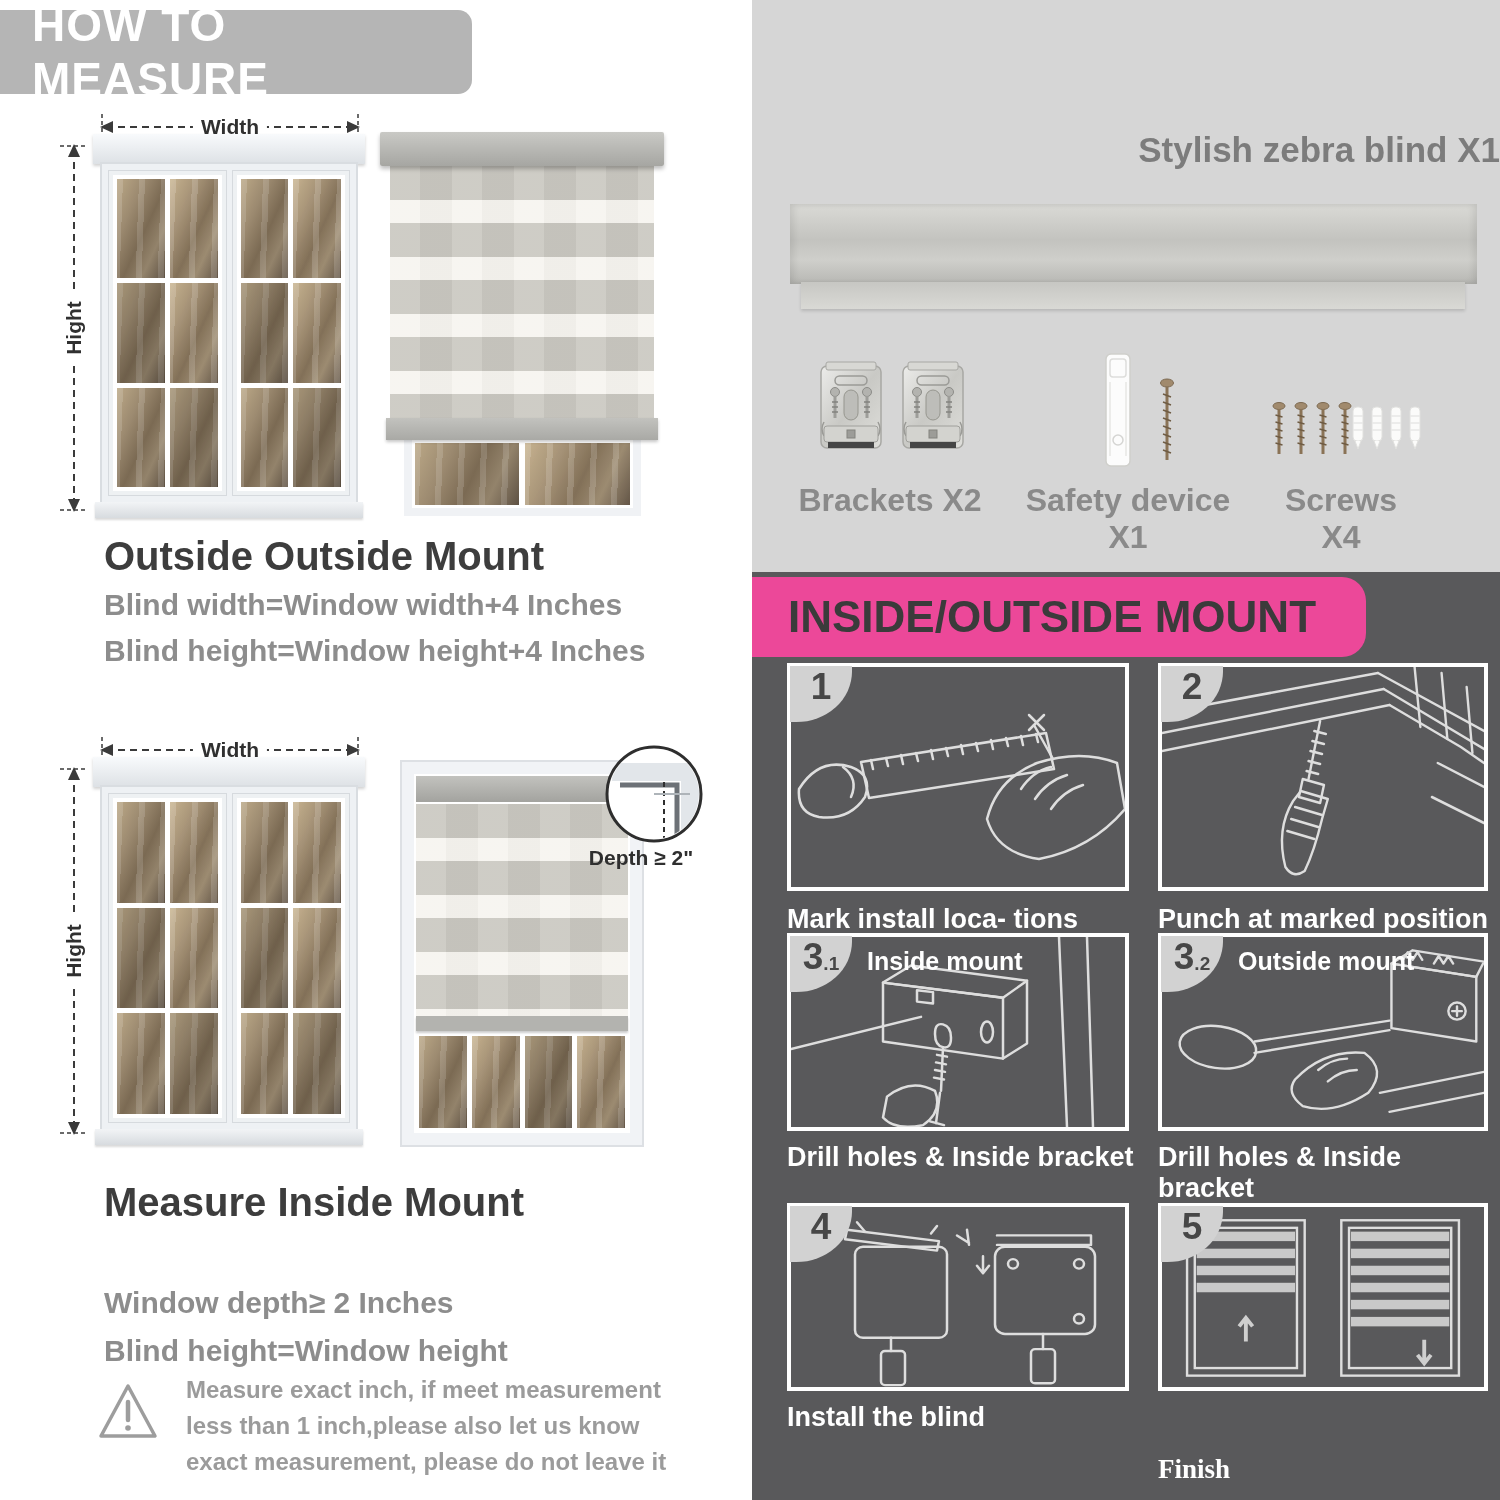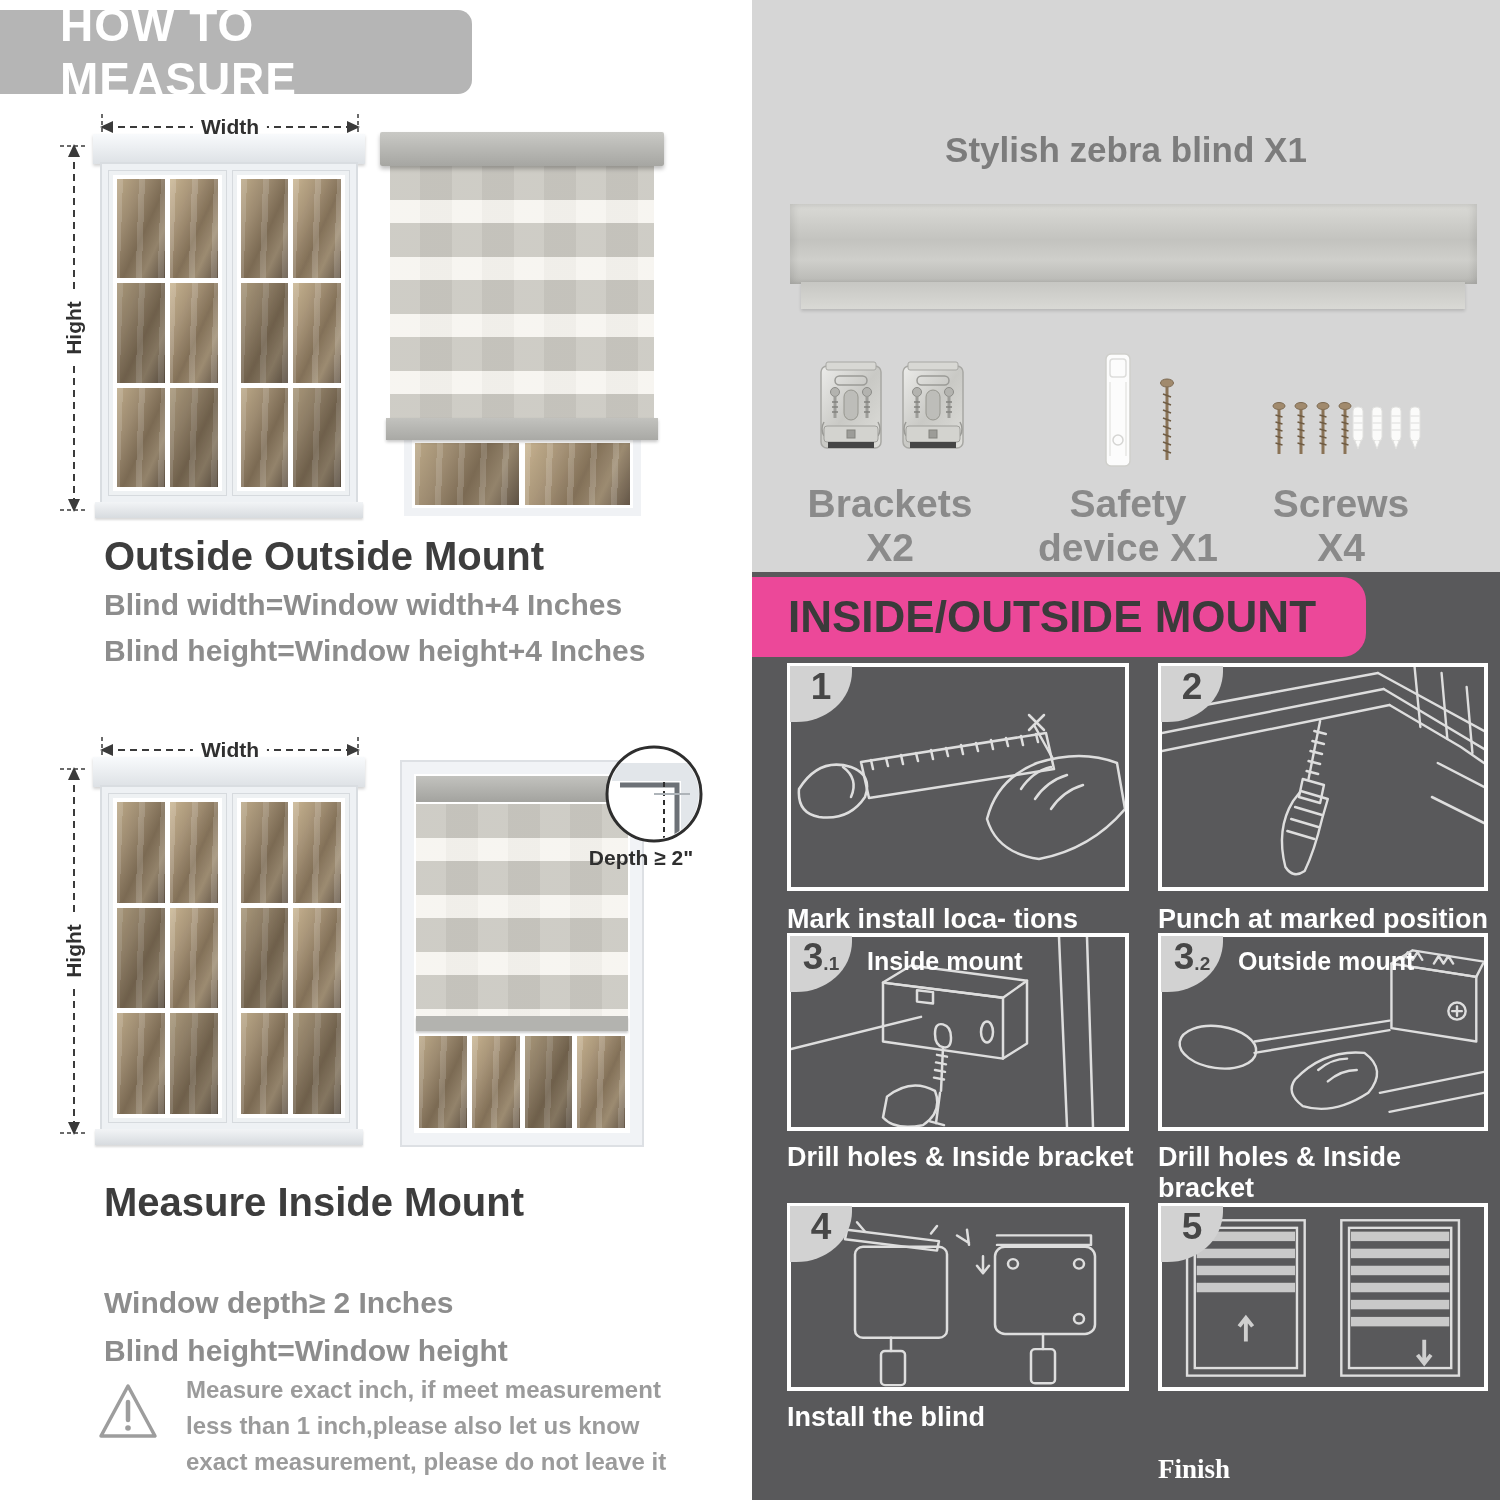--- a/index.html
+++ b/index.html
@@ -3,21 +3,21 @@
 <meta charset="utf-8">
 <style>
   html,body{margin:0;padding:0;background:#fff;}
   #page{position:relative;width:1500px;height:1500px;background:#fff;overflow:hidden;
         font-family:"Liberation Sans",sans-serif;font-weight:700;}
   .abs{position:absolute;}
 
   
   .pill{display:flex;align-items:center;box-sizing:border-box;}
   .hdr-left{left:0;top:10px;width:472px;height:84px;background:#b5b5b5;
-            border-radius:0 14px 14px 0;color:#fff;font-size:46px;letter-spacing:1px;padding-left:60px;justify-content:flex-end;}
+            border-radius:0 14px 14px 0;color:#fff;font-size:46px;letter-spacing:1px;padding-left:32px;justify-content:flex-end;}
   .hdr-incl{left:752px;top:10px;width:516px;height:84px;background:#fff;
             border-radius:0 26px 26px 0;color:#c9c9c9;font-size:46px;letter-spacing:1px;padding-left:36px;}
   .hdr-mount{left:752px;top:577px;width:614px;height:80px;background:#ec4899;
             border-radius:0 24px 24px 0;color:#3b3b3b;font-size:44px;padding-left:36px;}
 
   
   .panel-light{left:752px;top:0;width:748px;height:572px;background:#d6d6d6;}
   .panel-dark{left:752px;top:572px;width:748px;height:928px;background:#59595b;}
 
   
@@ -61,27 +61,27 @@
   .blind-out .bo-window .pane{flex:1;}
 
   .blind-in{border:12px solid #f1f3f6;outline:2px solid #dde0e4;background:#fff;box-sizing:border-box;
       display:flex;flex-direction:column;}
   .blind-in .biw-rail{height:26px;margin:2px;background:linear-gradient(#c2c2be,#a3a39f);}
   .blind-in .biw-stripes{height:212px;margin:0 2px;}
   .blind-in .biw-bottomrail{height:15px;margin:0 2px;background:#b3b3af;box-shadow:0 2px 2px rgba(0,0,0,.2);}
   .blind-in .biw-glass{flex:1;display:grid;grid-template-columns:1fr 1fr 1fr 1fr;gap:5px;padding:5px;}
 
   
-  .prod-lbl{left:752px;top:130px;width:748px;text-align:center;color:#7c7c7c;font-size:35px;}
+  .prod-lbl{left:752px;top:130px;width:748px;text-align:right;color:#7c7c7c;font-size:35px;}
   .rail-top{left:790px;top:204px;width:687px;height:80px;
       background:linear-gradient(180deg,#dadad6 0%,#c3c3bf 45%,#cfcfcb 70%,#b7b7b3 100%);
       box-shadow:inset -4px 0 6px rgba(0,0,0,.08), inset 4px 0 6px rgba(0,0,0,.08);}
   .rail-lip{left:801px;top:282px;width:664px;height:27px;
       background:linear-gradient(180deg,#c7c7c3,#d9d9d5);box-shadow:0 2px 3px rgba(0,0,0,.15);}
-  .item-lbl{color:#8a8a8a;font-size:39px;text-align:center;}
+  .item-lbl{color:#8a8a8a;font-size:32px;text-align:center;}
 
   
   .step-box{position:absolute;border:4px solid #fff;box-sizing:border-box;}
   .badge{position:absolute;left:-1px;top:-1px;width:62px;height:56px;background:#d2d2d2;
       border-radius:0 0 90% 0;display:flex;justify-content:center;color:#474747;}
   .badge .n{font-size:37px;line-height:1.15;}
   .badge .s{font-size:19px;margin-top:17px;}
   .step-tag{position:absolute;left:76px;top:10px;color:#fff;font-size:25px;}
   .caption{color:#fff;font-size:27px;}
   .step-art{position:absolute;left:0;top:0;width:100%;height:100%;}

